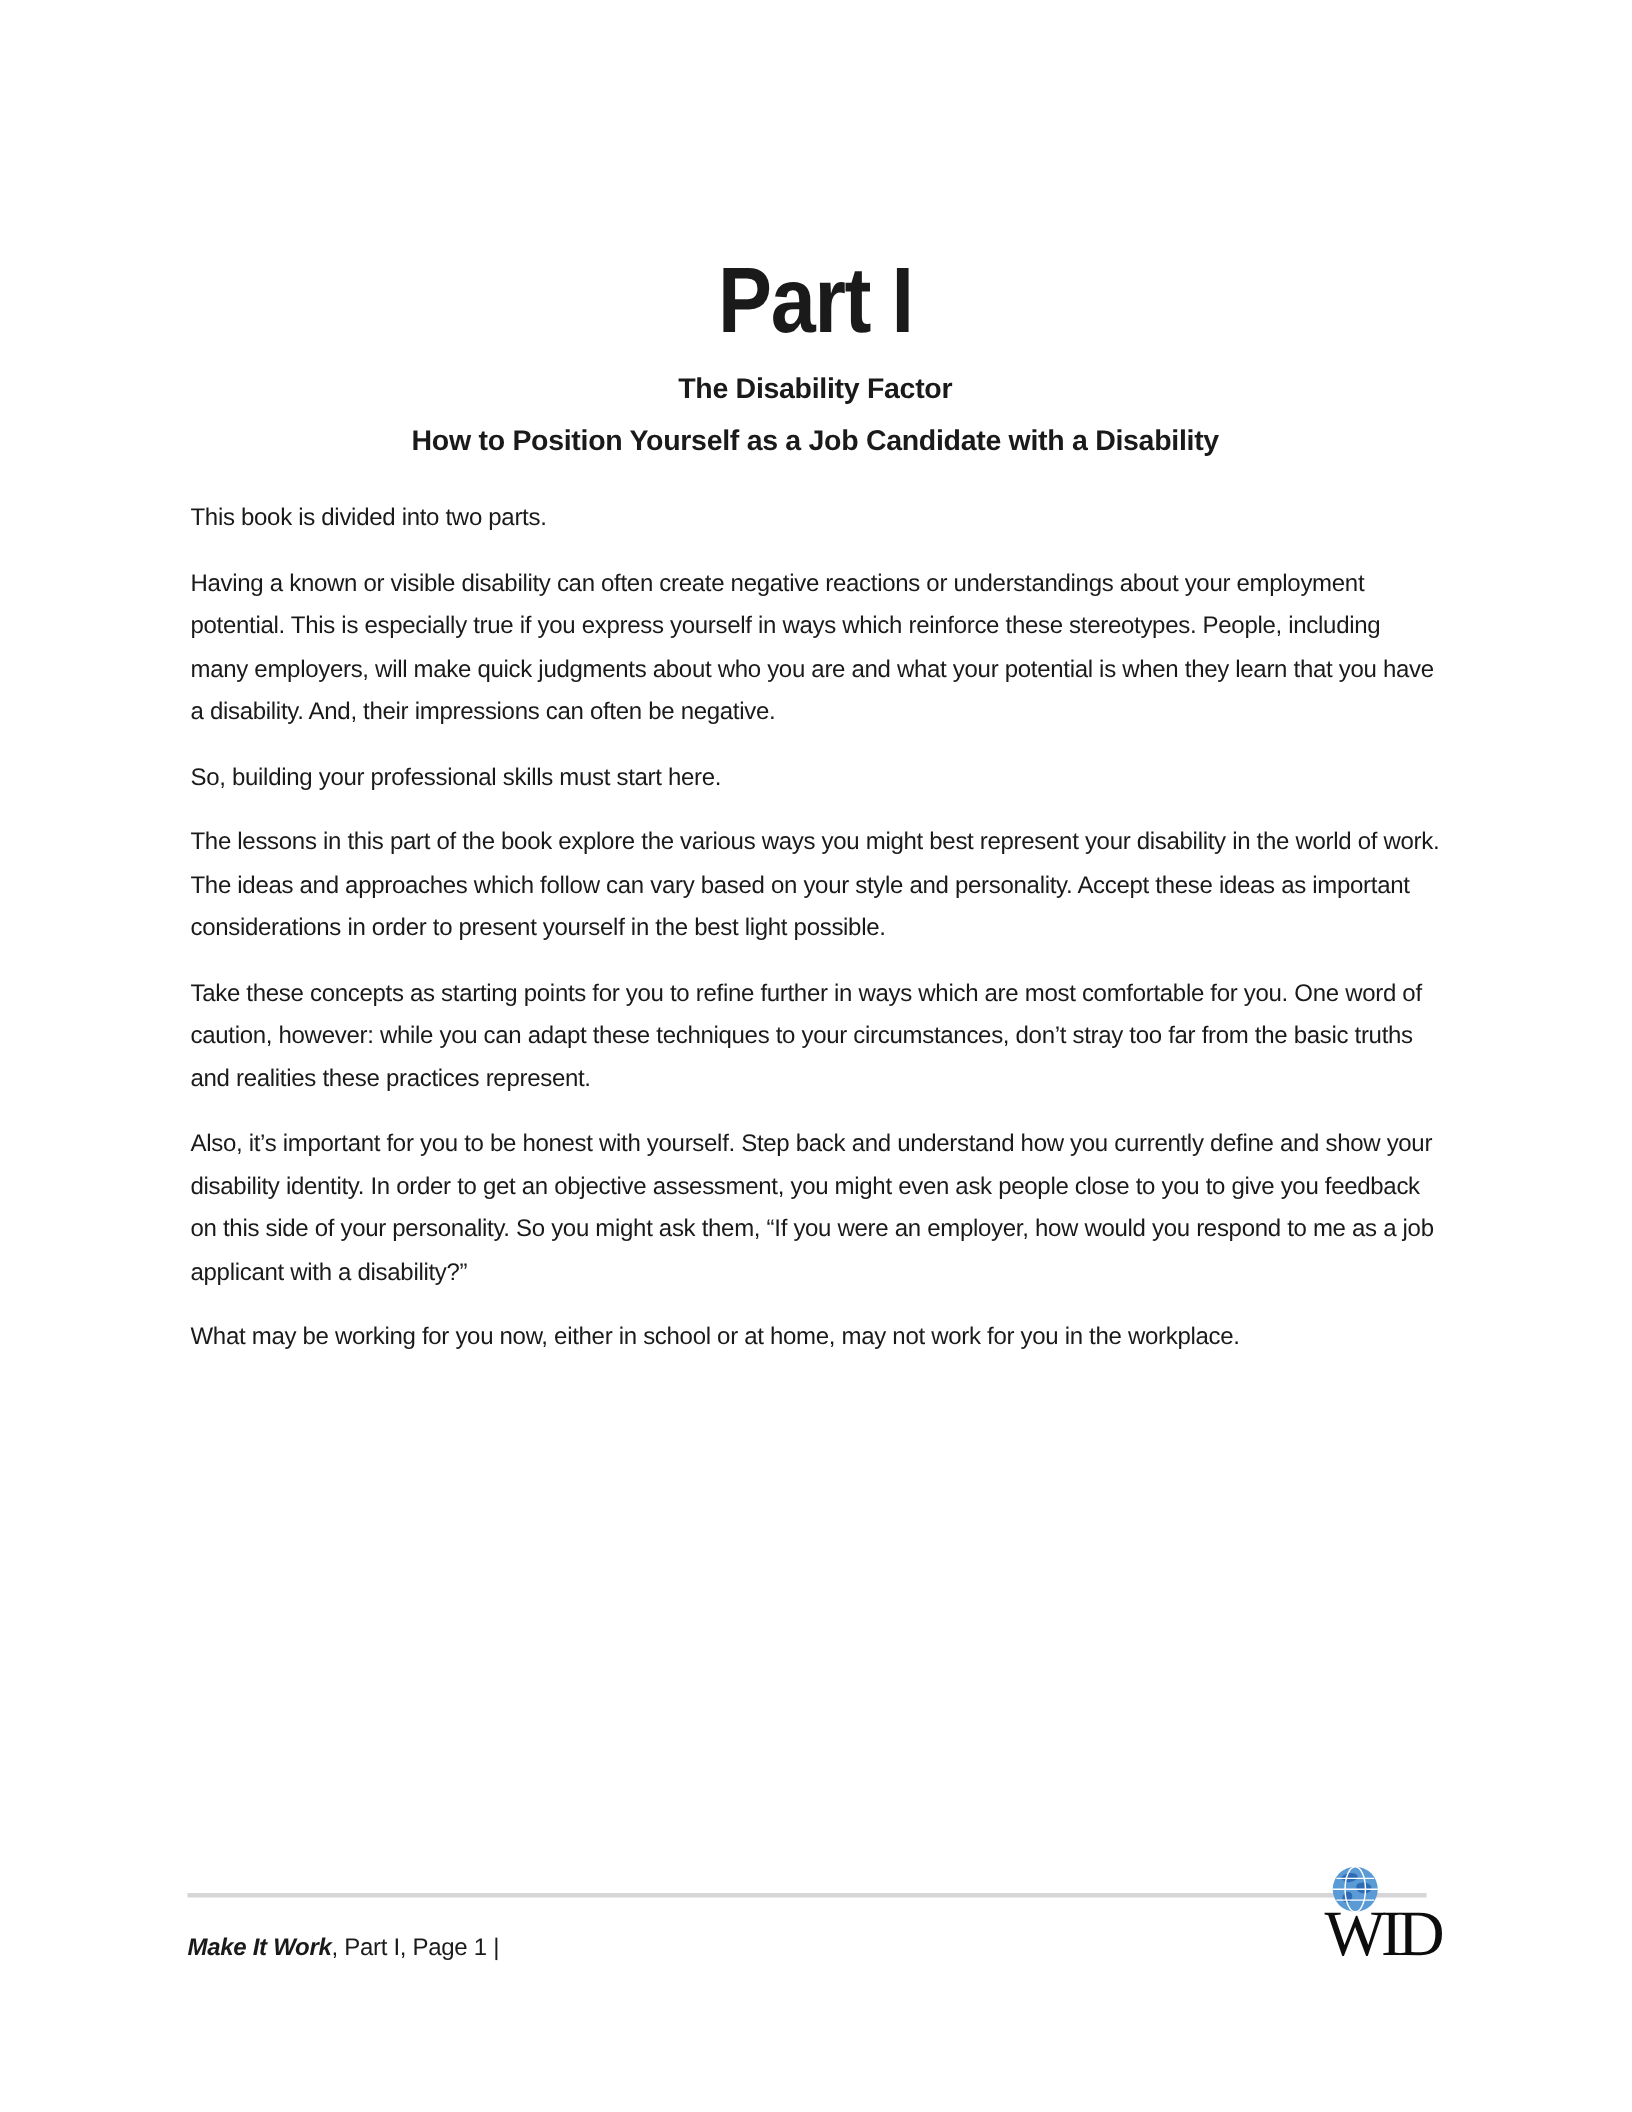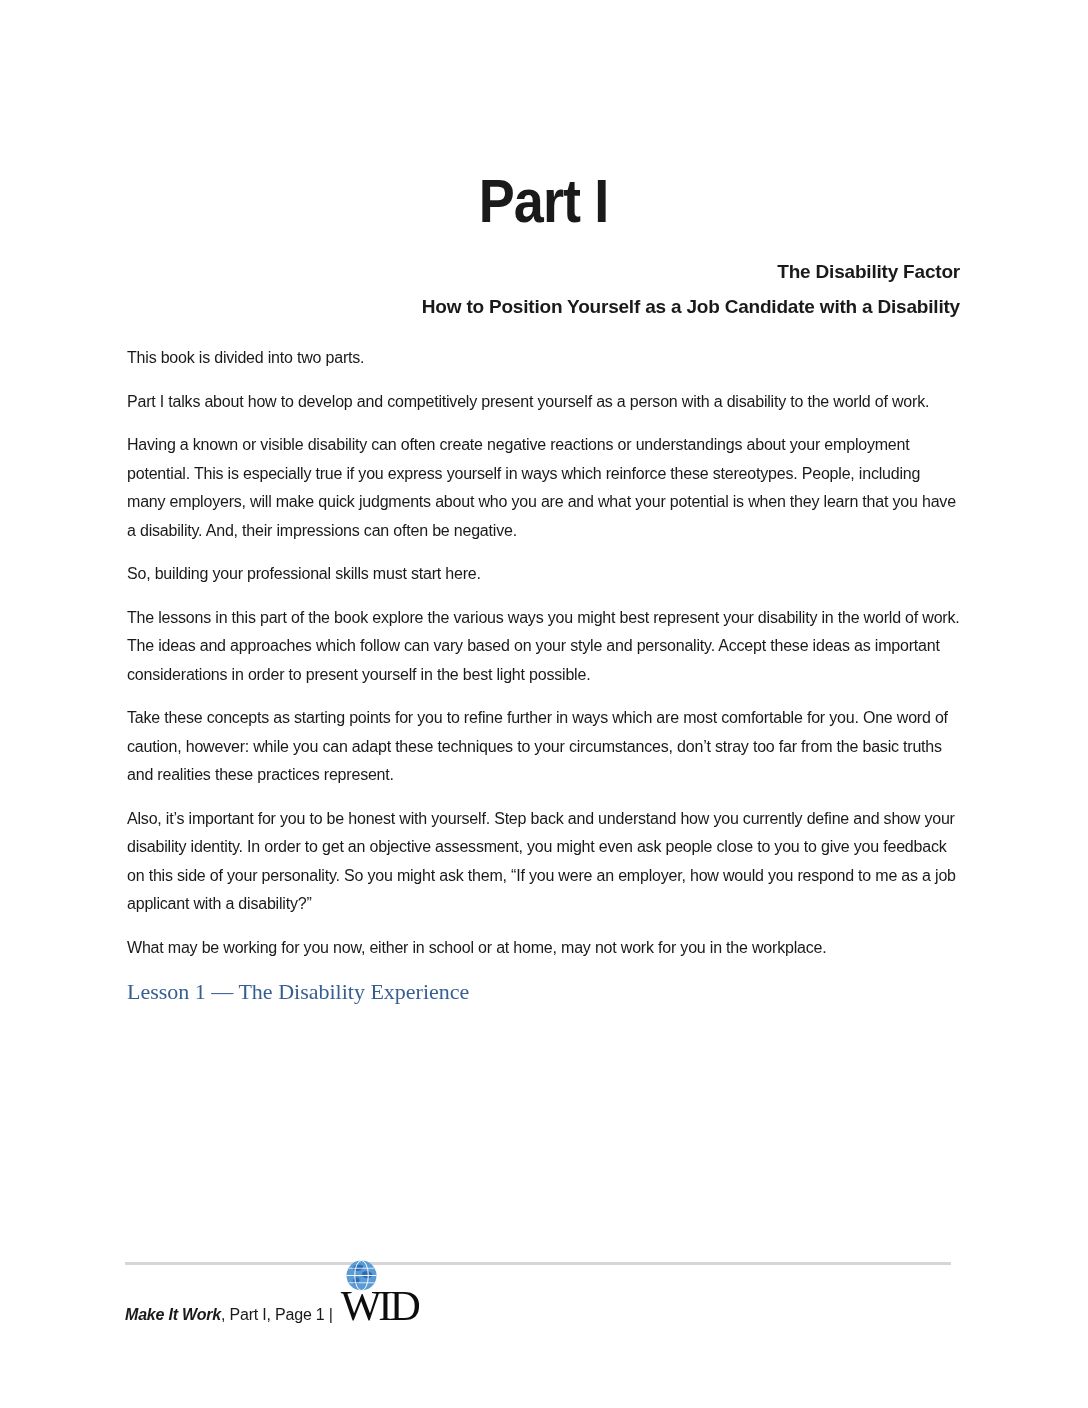--- a/index.html
+++ b/index.html
@@ -30,22 +30,22 @@
     font-weight: 700;
     white-space: nowrap;
   }
   .doc-title .squeeze {
     display: inline-block;
     transform: scaleX(0.87);
     letter-spacing: -1px;
   }
 
   .subtitles {
-    margin-top: 16px;
-    text-align: right;
+    margin-top: 4px;
+    text-align: center;
     font-weight: 700;
     font-size: 19px;
     line-height: 35px;
     letter-spacing: -0.2px;
   }
 
   .paragraphs { margin-top: 20px; }
   .paragraphs p, .lesson-paragraph {
     margin: 0 0 15px 0;
     font-size: 16px;
@@ -69,23 +69,23 @@
     top: 1262px;
     width: 835px;
   }
   .footer-rule {
     width: 826px;
     height: 3px;
     background: var(--footer-rule, #D6D6D9);
   }
   .footer-row {
     display: flex;
-    justify-content: flex-start;
+    justify-content: space-between;
     align-items: baseline;
-    margin-top: 22px;
+    margin-top: 6px;
   }
   .footer-text {
     font-size: 16px;
     letter-spacing: -0.2px;
     white-space: pre;
   }
   .footer-text .book { font-style: italic; font-weight: 700; }
 
   .wid-logo {
     position: relative;
@@ -116,37 +116,35 @@
 
     <div class="subtitles">
       <div>The Disability Factor</div>
       <div>How to Position Yourself as a Job Candidate with a Disability</div>
     </div>
 
     <div class="paragraphs">
 
         <p>This book is divided into two parts.</p>
 
-        <p>Part I talks about how to develop and competitively present yourself as a person with a disability to the world of work.</p>
 
         <p>Having a known or visible disability can often create negative reactions or understandings about your employment potential. This is especially true if you express yourself in ways which reinforce these stereotypes. People, including many employers, will make quick judgments about who you are and what your potential is when they learn that you have a disability. And, their impressions can often be negative.</p>
 
         <p>So, building your professional skills must start here.</p>
 
         <p>The lessons in this part of the book explore the various ways you might best represent your disability in the world of work. The ideas and approaches which follow can vary based on your style and personality. Accept these ideas as important considerations in order to present yourself in the best light possible.</p>
 
         <p>Take these concepts as starting points for you to refine further in ways which are most comfortable for you. One word of caution, however: while you can adapt these techniques to your circumstances, don’t stray too far from the basic truths and realities these practices represent.</p>
 
         <p>Also, it’s important for you to be honest with yourself. Step back and understand how you currently define and show your disability identity. In order to get an objective assessment, you might even ask people close to you to give you feedback on this side of your personality. So you might ask them, “If you were an employer, how would you respond to me as a job applicant with a disability?”</p>
 
         <p>What may be working for you now, either in school or at home, may not work for you in the workplace.</p>
 
       </div>
 
-    <h2 class="lesson-heading">Lesson 1 — The Disability Experience</h2>
 
   </div>
 
   <div class="footer">
     <div class="footer-rule"></div>
     <div class="footer-row">
       <span class="footer-text"><span class="book">Make It Work</span><span>, Part I, Page 1 |</span></span>
       <span class="wid-logo">
         <svg class="globe-icon" viewBox="0 0 32 32" xmlns="http://www.w3.org/2000/svg">
           <circle cx="16" cy="16" r="15.5" fill="#5B9BD5"></circle>

